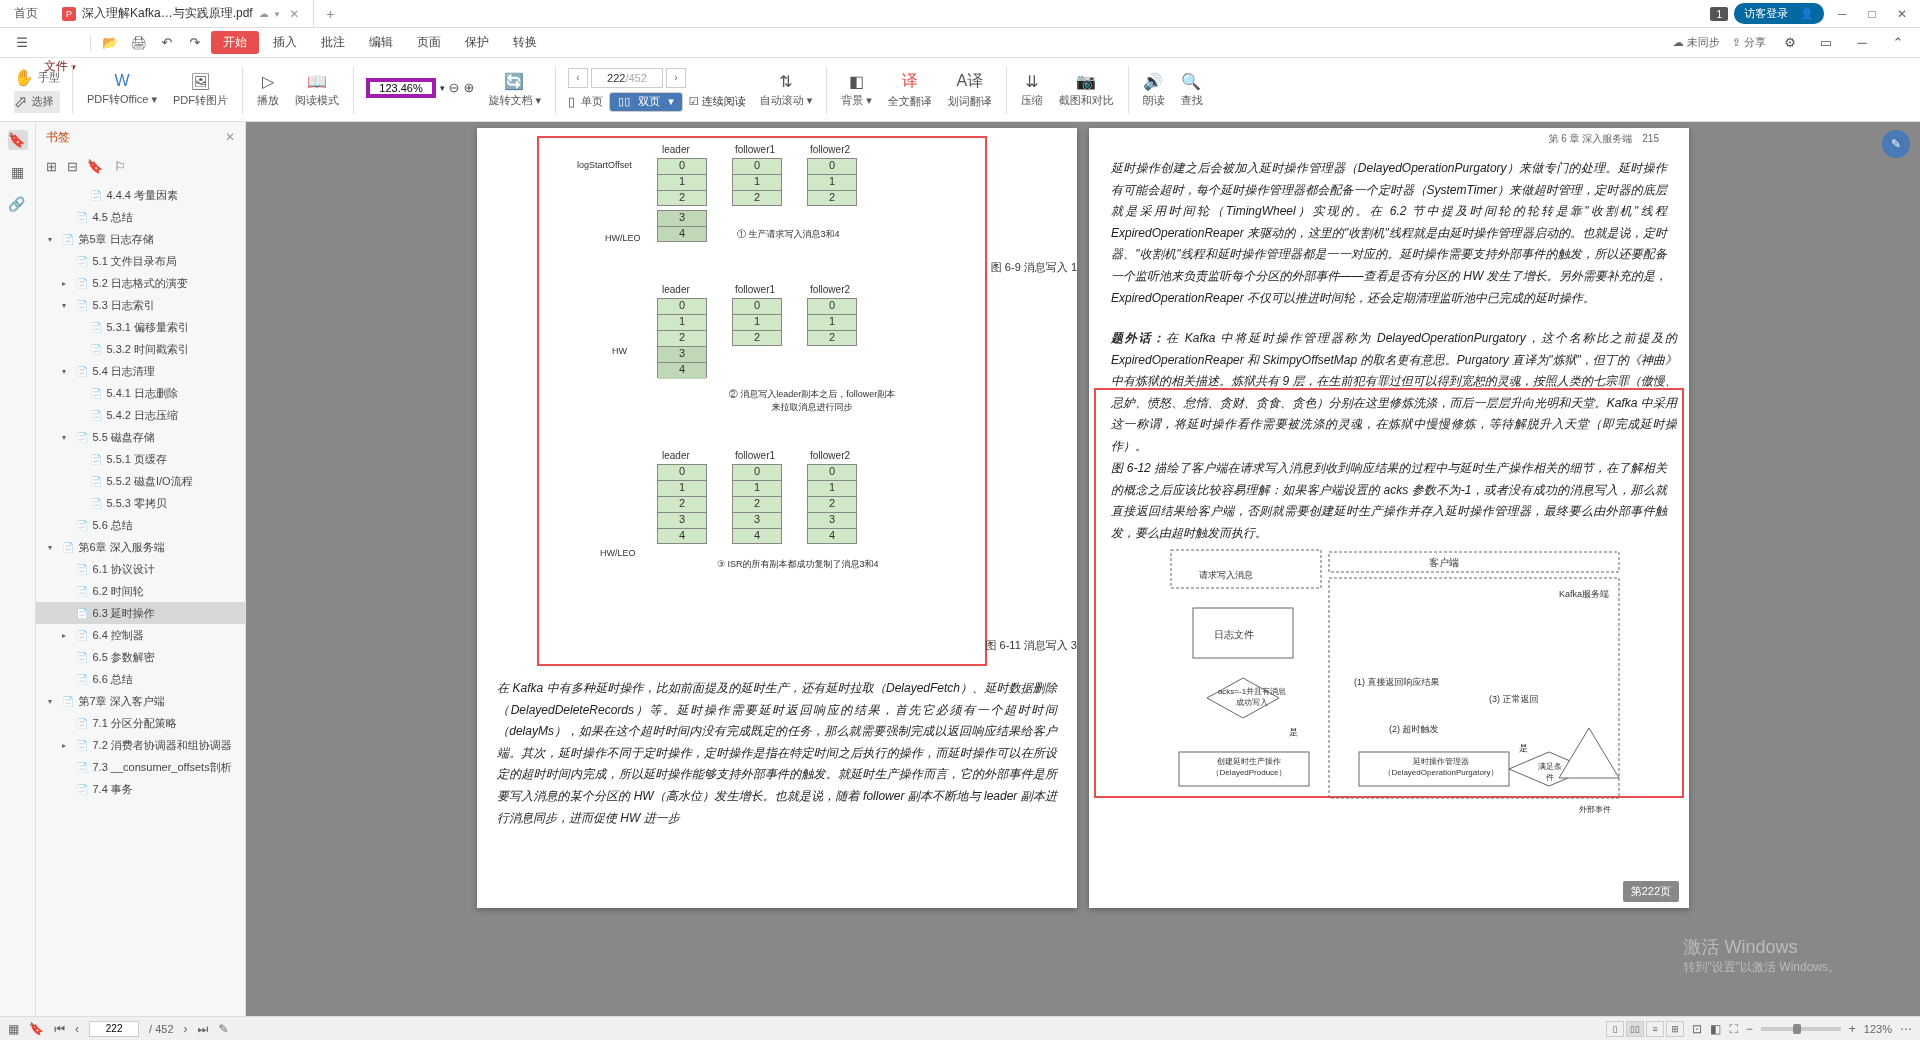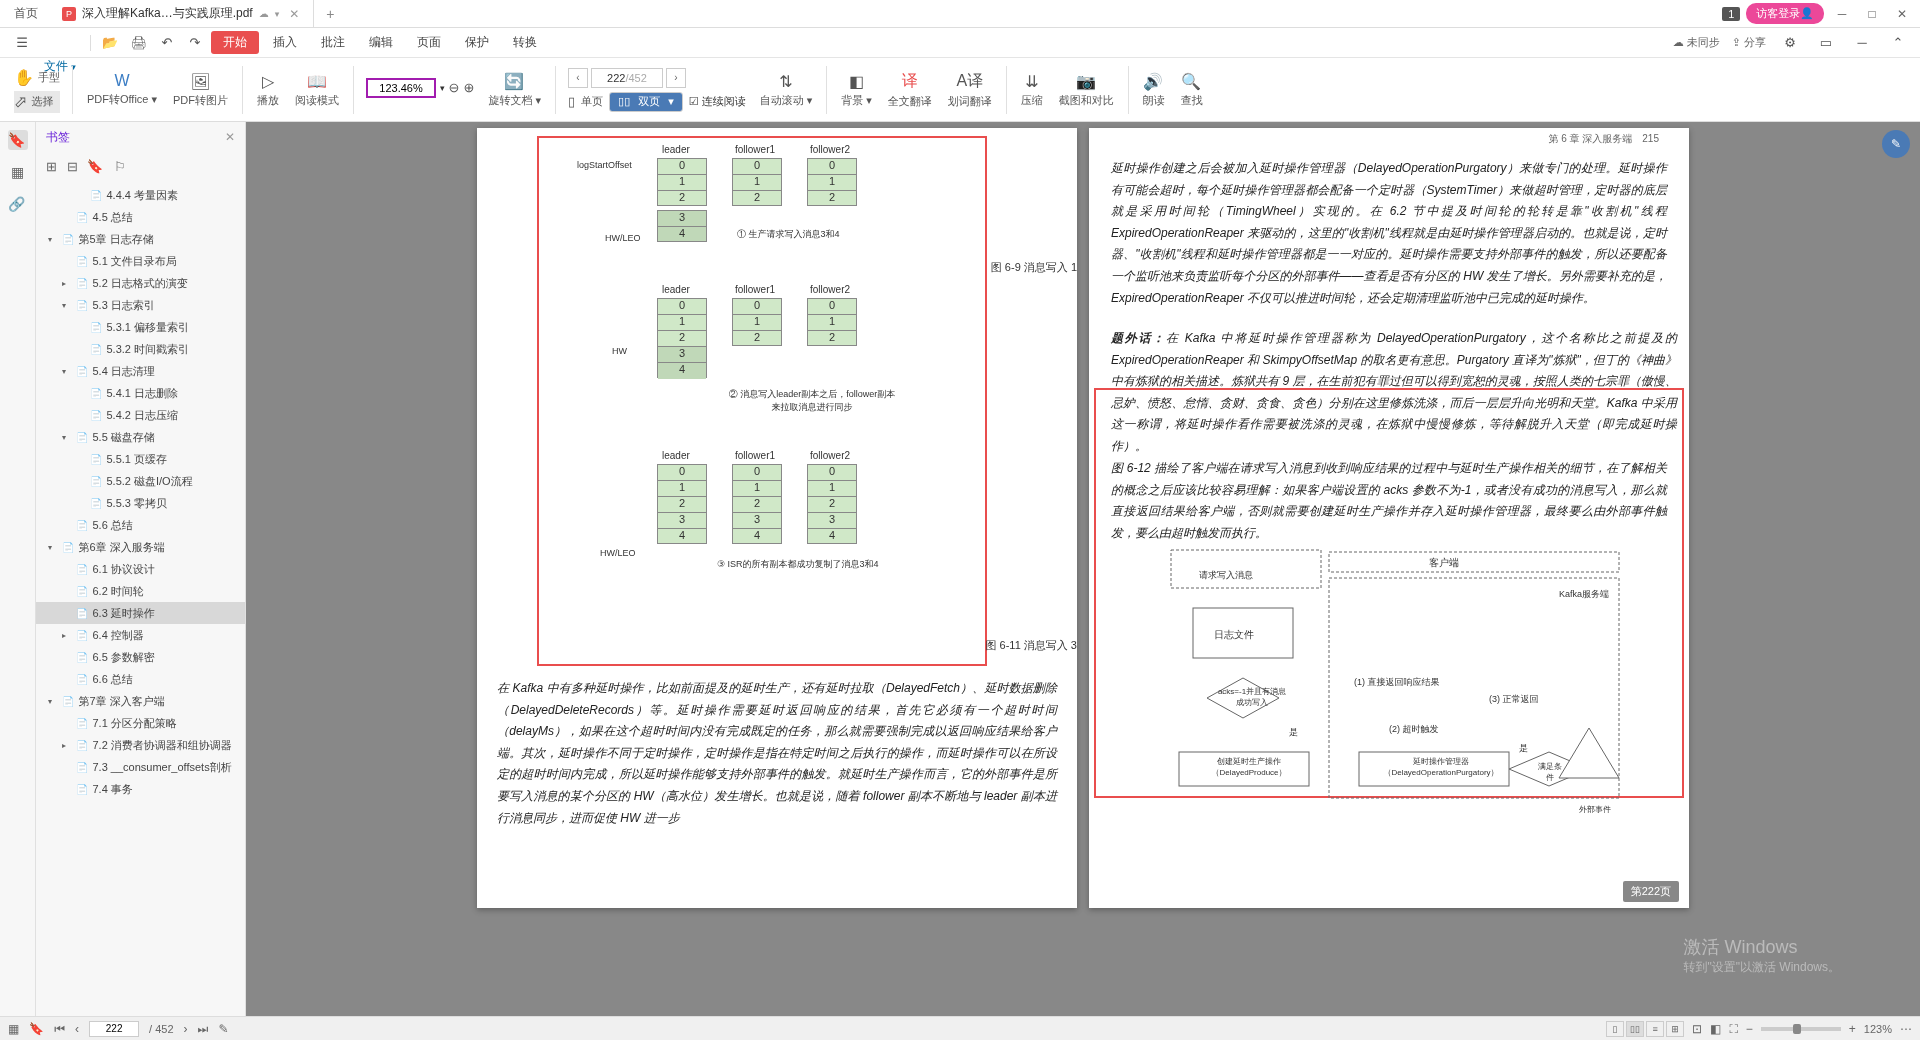--- a/index.html
+++ b/index.html
@@ -9,59 +9,59 @@
 .titlebar { height: 28px; background: #fff; display: flex; align-items: center; border-bottom: 1px solid #ddd; }
 .tab-home { padding: 0 14px; height: 100%; display: flex; align-items: center; color: #555; }
 .tab-active { background: #fff; display: flex; align-items: center; height: 100%; padding: 0 10px; border-right: 1px solid #ddd; gap: 6px; }
 .tab-pdf-icon { width: 14px; height: 14px; background: #e94e4e; color: #fff; font-size: 9px; display: flex; align-items: center; justify-content: center; border-radius: 2px; }
 .tab-title { font-size: 12px; color: #333; }
 .tab-cloud-icon { color: #999; font-size: 10px; }
 .tab-close { color: #999; padding: 0 4px; }
 .tab-new { padding: 0 12px; color: #888; font-size: 14px; }
 .titlebar-right { margin-left: auto; display: flex; align-items: center; gap: 6px; padding-right: 6px; }
 .badge-num { background: #555; color: #fff; padding: 1px 6px; border-radius: 2px; font-size: 11px; }
-.login-btn { background: #ec4899; color: #fff; padding: 3px 10px; border-radius: 10px; font-size: 11px; display: flex; align-items: center; gap: 0; }
+.login-btn { background: #0369a1; color: #fff; padding: 3px 10px; border-radius: 10px; font-size: 11px; display: flex; align-items: center; gap: 12px; }
 .win-btn { width: 24px; height: 20px; display: flex; align-items: center; justify-content: center; color: #666; }
 
 
 .menubar { height: 30px; background: #fff; display: flex; align-items: center; padding: 0 10px; gap: 4px; border-bottom: 1px solid #e5e5e5; }
 .menu-icon { width: 24px; height: 24px; display: flex; align-items: center; justify-content: center; color: #555; font-size: 13px; }
-.menu-file { padding: 0 6px; font-size: 12px; color: #0369a1; margin-top: 48px; }
+.menu-file { padding: 0 6px; font-size: 12px; color: #7f1d1d; margin-top: 48px; }
 .menu-sep { width: 1px; height: 16px; background: #ddd; margin: 0 4px; }
 .menu-start { background: #e94e4e; color: #fff; padding: 3px 12px; border-radius: 3px; font-size: 12px; }
 .menu-item { padding: 0 10px; font-size: 12px; color: #444; }
 .menubar-right { margin-left: auto; display: flex; align-items: center; gap: 12px; }
 .sync-txt { color: #666; font-size: 11px; display: flex; align-items: center; gap: 3px; }
 
 
 .toolbar { height: 64px; background: #fff; display: flex; align-items: center; padding: 0 8px; border-bottom: 1px solid #ddd; }
 .tool-row { display: flex; align-items: center; gap: 4px; height: 22px; }
 .tool-lbl { font-size: 11px; color: #555; }
 .tool-icn { font-size: 16px; color: #555; }
 .tool-sep { width: 1px; height: 48px; background: #e0e0e0; margin: 0 6px; }
 .tool-btn { display: flex; flex-direction: column; align-items: center; gap: 2px; padding: 4px 8px; }
-.zoom-input { width: 70px; height: 20px; border: 2px solid #a21caf; font-size: 11px; text-align: center; }
+.zoom-input { width: 70px; height: 20px; border: 4px solid #a21caf; font-size: 11px; text-align: center; }
 .page-input { width: 72px; height: 20px; border: 1px solid #ccc; font-size: 11px; display: flex; align-items: center; justify-content: center; }
 .page-cur { color: #333; }
 .page-tot { color: #aaa; }
 .nav-btn { width: 20px; height: 20px; border: 1px solid #ccc; display: flex; align-items: center; justify-content: center; color: #666; font-size: 10px; }
 .view-toggle { display: flex; border: 1px solid #ccc; border-radius: 3px; overflow: hidden; height: 20px; }
 .view-toggle span { padding: 0 8px; display: flex; align-items: center; font-size: 11px; }
 .view-toggle .active { background: #4a7ab5; color: #fff; }
 
 
 .main { display: flex; height: calc(100% - 28px - 30px - 64px - 24px); }
 .side-icons { width: 36px; background: #f7f7f7; border-right: 1px solid #e0e0e0; display: flex; flex-direction: column; align-items: center; padding-top: 8px; gap: 12px; }
 .side-icn { width: 20px; height: 20px; display: flex; align-items: center; justify-content: center; color: #666; font-size: 14px; }
 .side-icn.active { background: #ddd; border-radius: 3px; }
 
 
 .bookmark-panel { width: 210px; background: #f7f7f7; border-right: 1px solid #e0e0e0; display: flex; flex-direction: column; }
 .bm-header { height: 30px; display: flex; align-items: center; padding: 0 10px; justify-content: space-between; }
-.bm-title { font-size: 12px; color: #6d28d9; }
+.bm-title { font-size: 12px; color: #c2410c; }
 .bm-close { color: #999; }
 .bm-tools { height: 28px; display: flex; align-items: center; padding: 0 10px; gap: 10px; color: #666; font-size: 13px; }
 .bm-tree { flex: 1; overflow-y: auto; padding: 4px 0; }
 .bm-item { display: flex; align-items: center; height: 22px; padding-left: 12px; font-size: 11px; color: #444; cursor: pointer; gap: 4px; }
 .bm-item.selected { background: #d8d8d8; }
 .bm-exp { width: 10px; color: #666; font-size: 8px; }
 .bm-icn { color: #888; font-size: 10px; }
 .bm-l1 { padding-left: 12px; }
 .bm-l2 { padding-left: 26px; }
 .bm-l3 { padding-left: 40px; }

